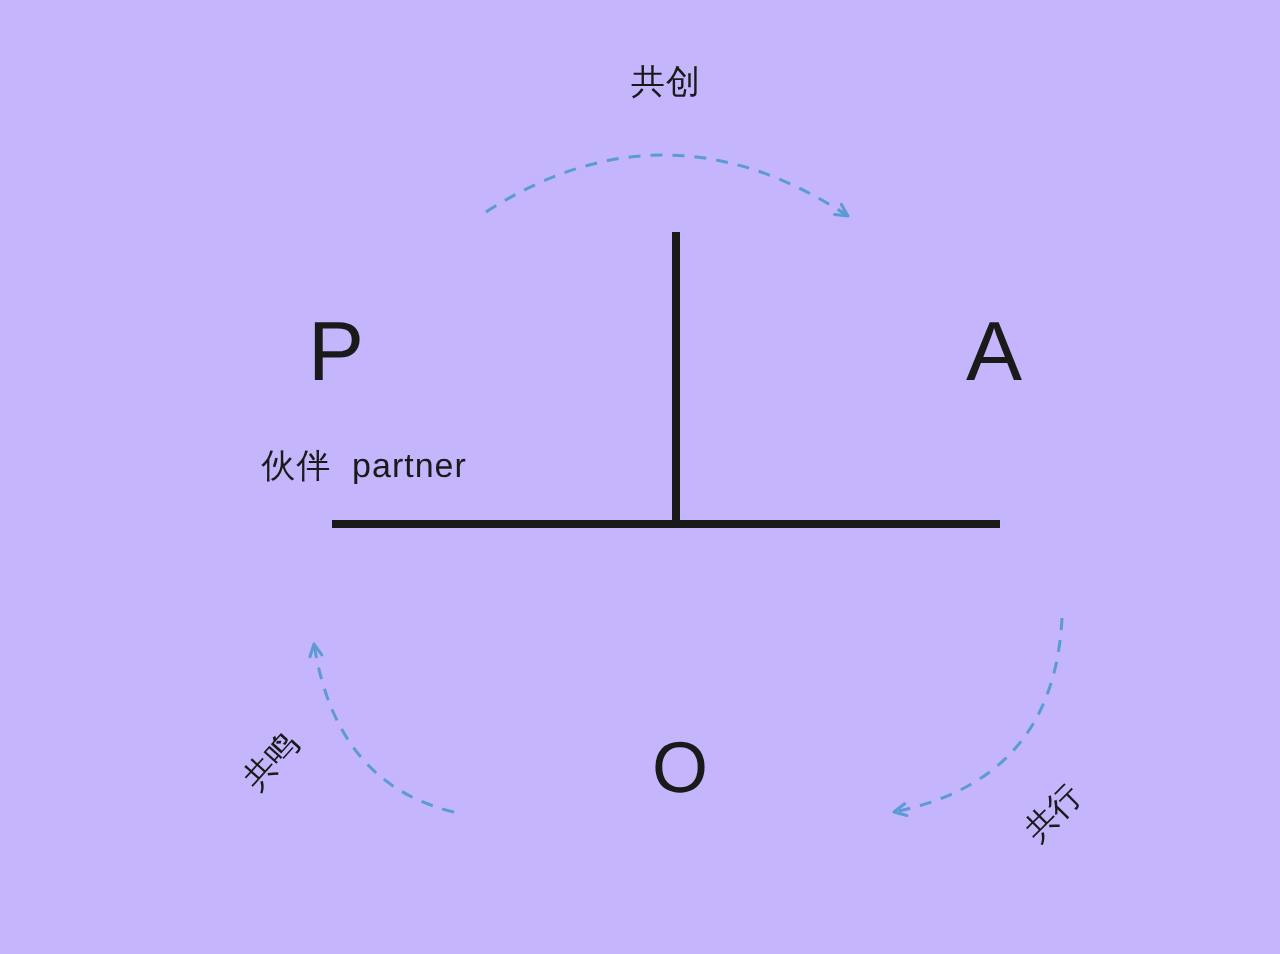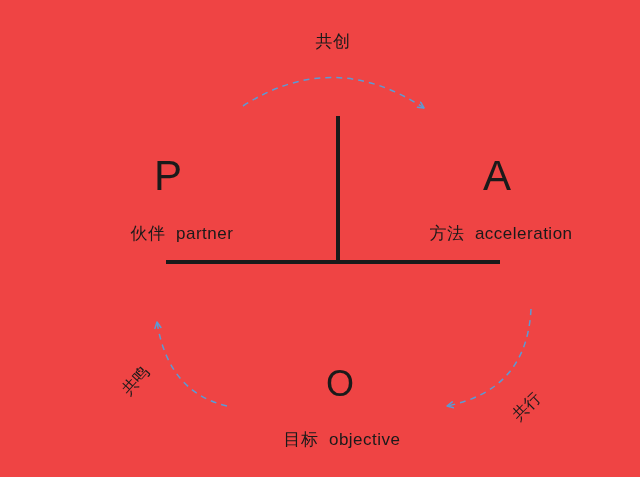--- a/index.html
+++ b/index.html
@@ -5,21 +5,21 @@
   html, body {
     margin: 0;
     padding: 0;
     background: #ffffff;
     font-family: "Liberation Sans", "DejaVu Sans", sans-serif;
   }
   .canvas {
     position: relative;
     width: 640px;
     height: 477px;
-    background: #ef4444;
+    background: #c4b5fd;
     overflow: hidden;
   }
   .canvas svg {
     position: absolute;
     left: 0;
     top: 0;
   }
   .txt {
     position: absolute;
     transform: translate(-50%, -50%);
@@ -69,21 +69,19 @@
 
     <path d="M 531 309 Q 527 390 447 406" fill="none" stroke-width="1.5" stroke-dasharray="6 5" marker-end="url(#arrowhead)" stroke="#5b9bd5"></path>
   </svg>
 
   <div class="txt small-label" style="left:333px; top:41px;">共创</div>
 
   <div class="txt big-letter" style="left:168px; top:176px;">P</div>
   <div class="txt small-label" style="left:182px; top:233px;">伙伴  partner</div>
 
   <div class="txt big-letter" style="left:497px; top:176px;">A</div>
-  <div class="txt small-label" style="left:501px; top:233px;">方法  acceleration</div>
 
   <div class="txt big-letter letter-o" style="left:340px; top:384px;">O</div>
-  <div class="txt small-label" style="left:342px; top:439px;">目标  objective</div>
 
   <div class="txt rotated rot-left" style="left:136px; top:381px;">共鸣</div>
   <div class="txt rotated rot-right" style="left:527px; top:407px;">共行</div>
 
 </div>
 
 </body></html>

